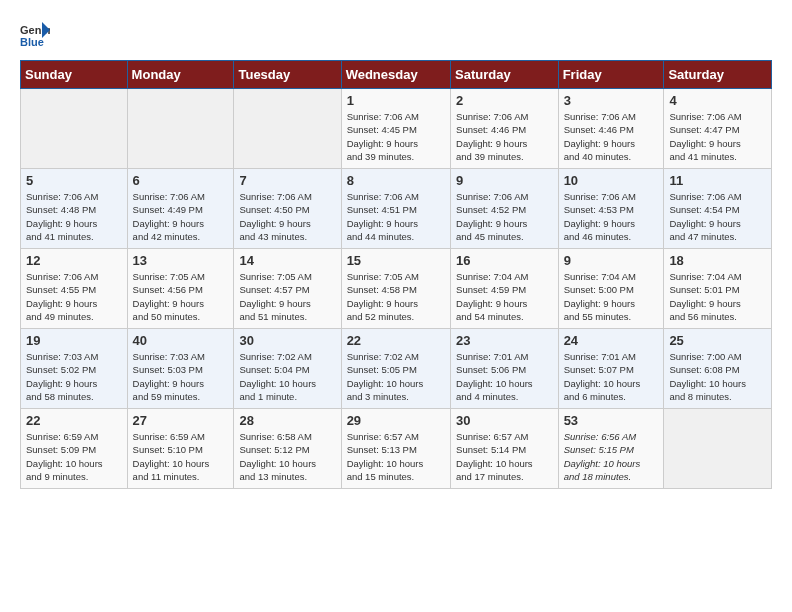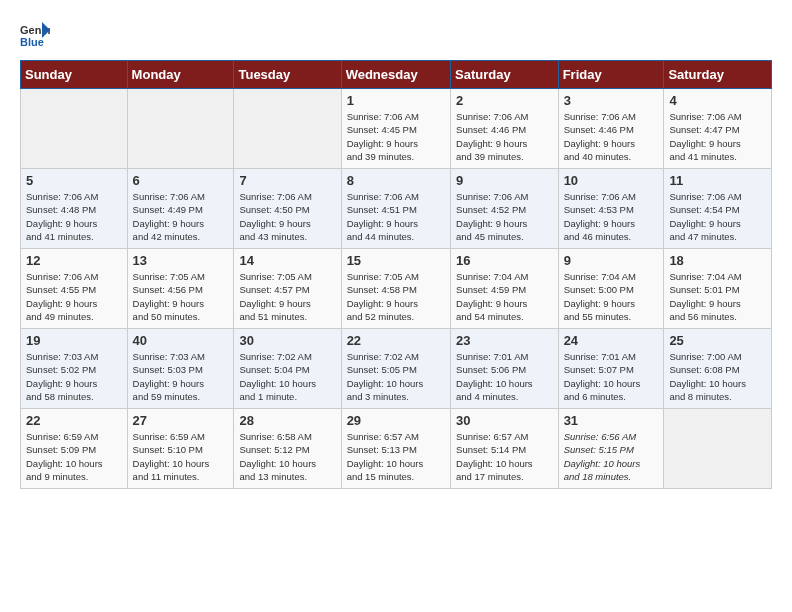--- a/index.html
+++ b/index.html
@@ -332,21 +332,21 @@
 and 15 minutes.</div>
         </td>
         <td>
           <span class="day-num">30</span>
           <div class="day-info" style="white-space: pre-line;">Sunrise: 6:57 AM
 Sunset: 5:14 PM
 Daylight: 10 hours
 and 17 minutes.</div>
         </td>
         <td>
-          <span class="day-num">31</span>
+          <span class="day-num">53</span>
           <div class="day-info" style="white-space: pre-line; font-style: italic;">Sunrise: 6:56 AM
 Sunset: 5:15 PM
 Daylight: 10 hours
 and 18 minutes.</div>
         </td>
         <td class="empty-cell"></td>
       </tr>
     </tbody>
 </table>
 

